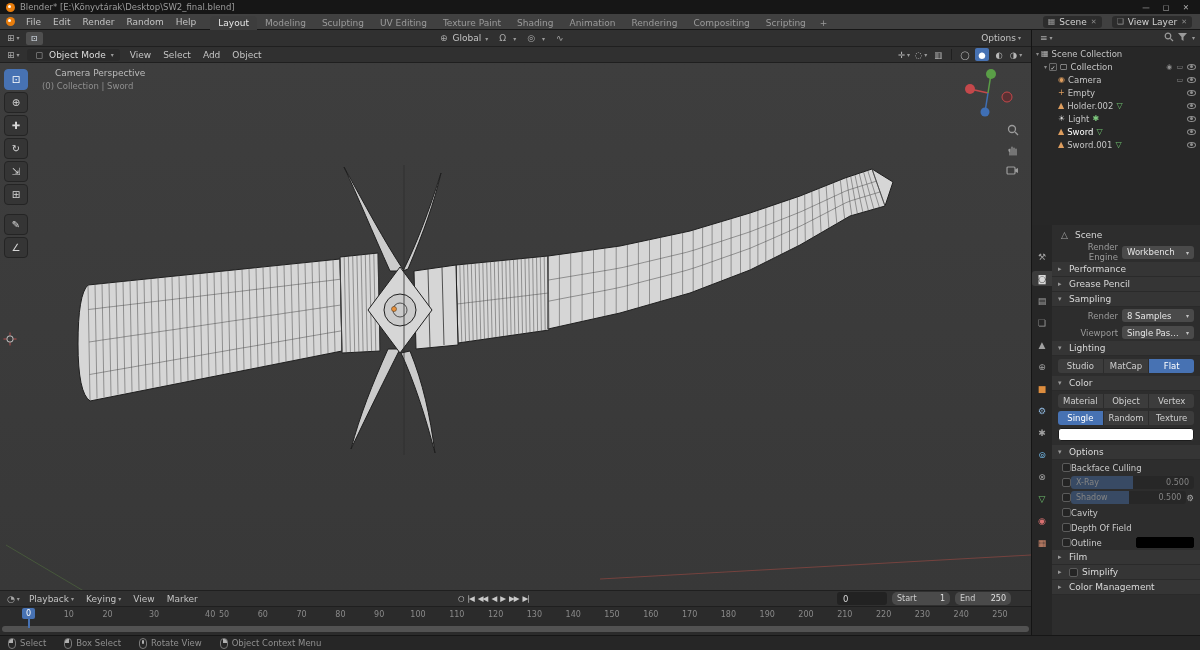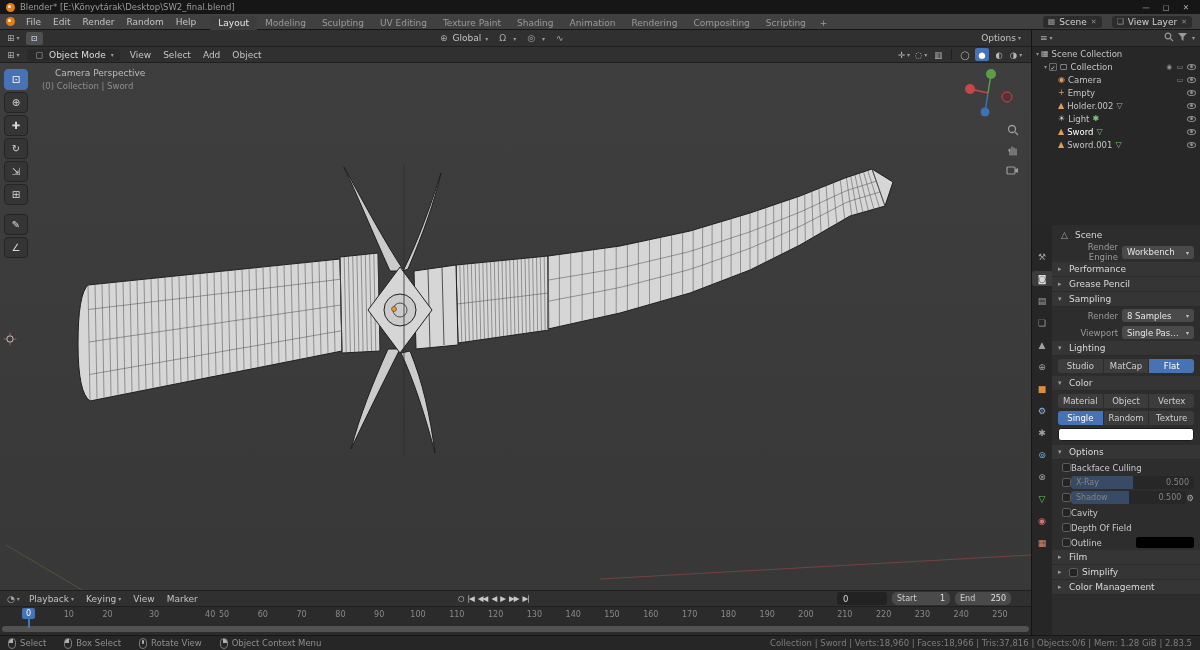--- a/index.html
+++ b/index.html
@@ -596,14 +596,13 @@
     <span>Box Select</span>
   </span>
   <span class="sb-item">
     <span class="mouse mid"></span>
     <span>Rotate View</span>
   </span>
   <span class="sb-item">
     <span class="mouse right"></span>
     <span>Object Context Menu</span>
   </span>
-  <span class="sb-stats">Collection | Sword | Verts:18,960 | Faces:18,966 | Tris:37,816 | Objects:0/6 | Mem: 1.28 GiB | 2.83.5</span>
 </div>
 
 </body></html>

